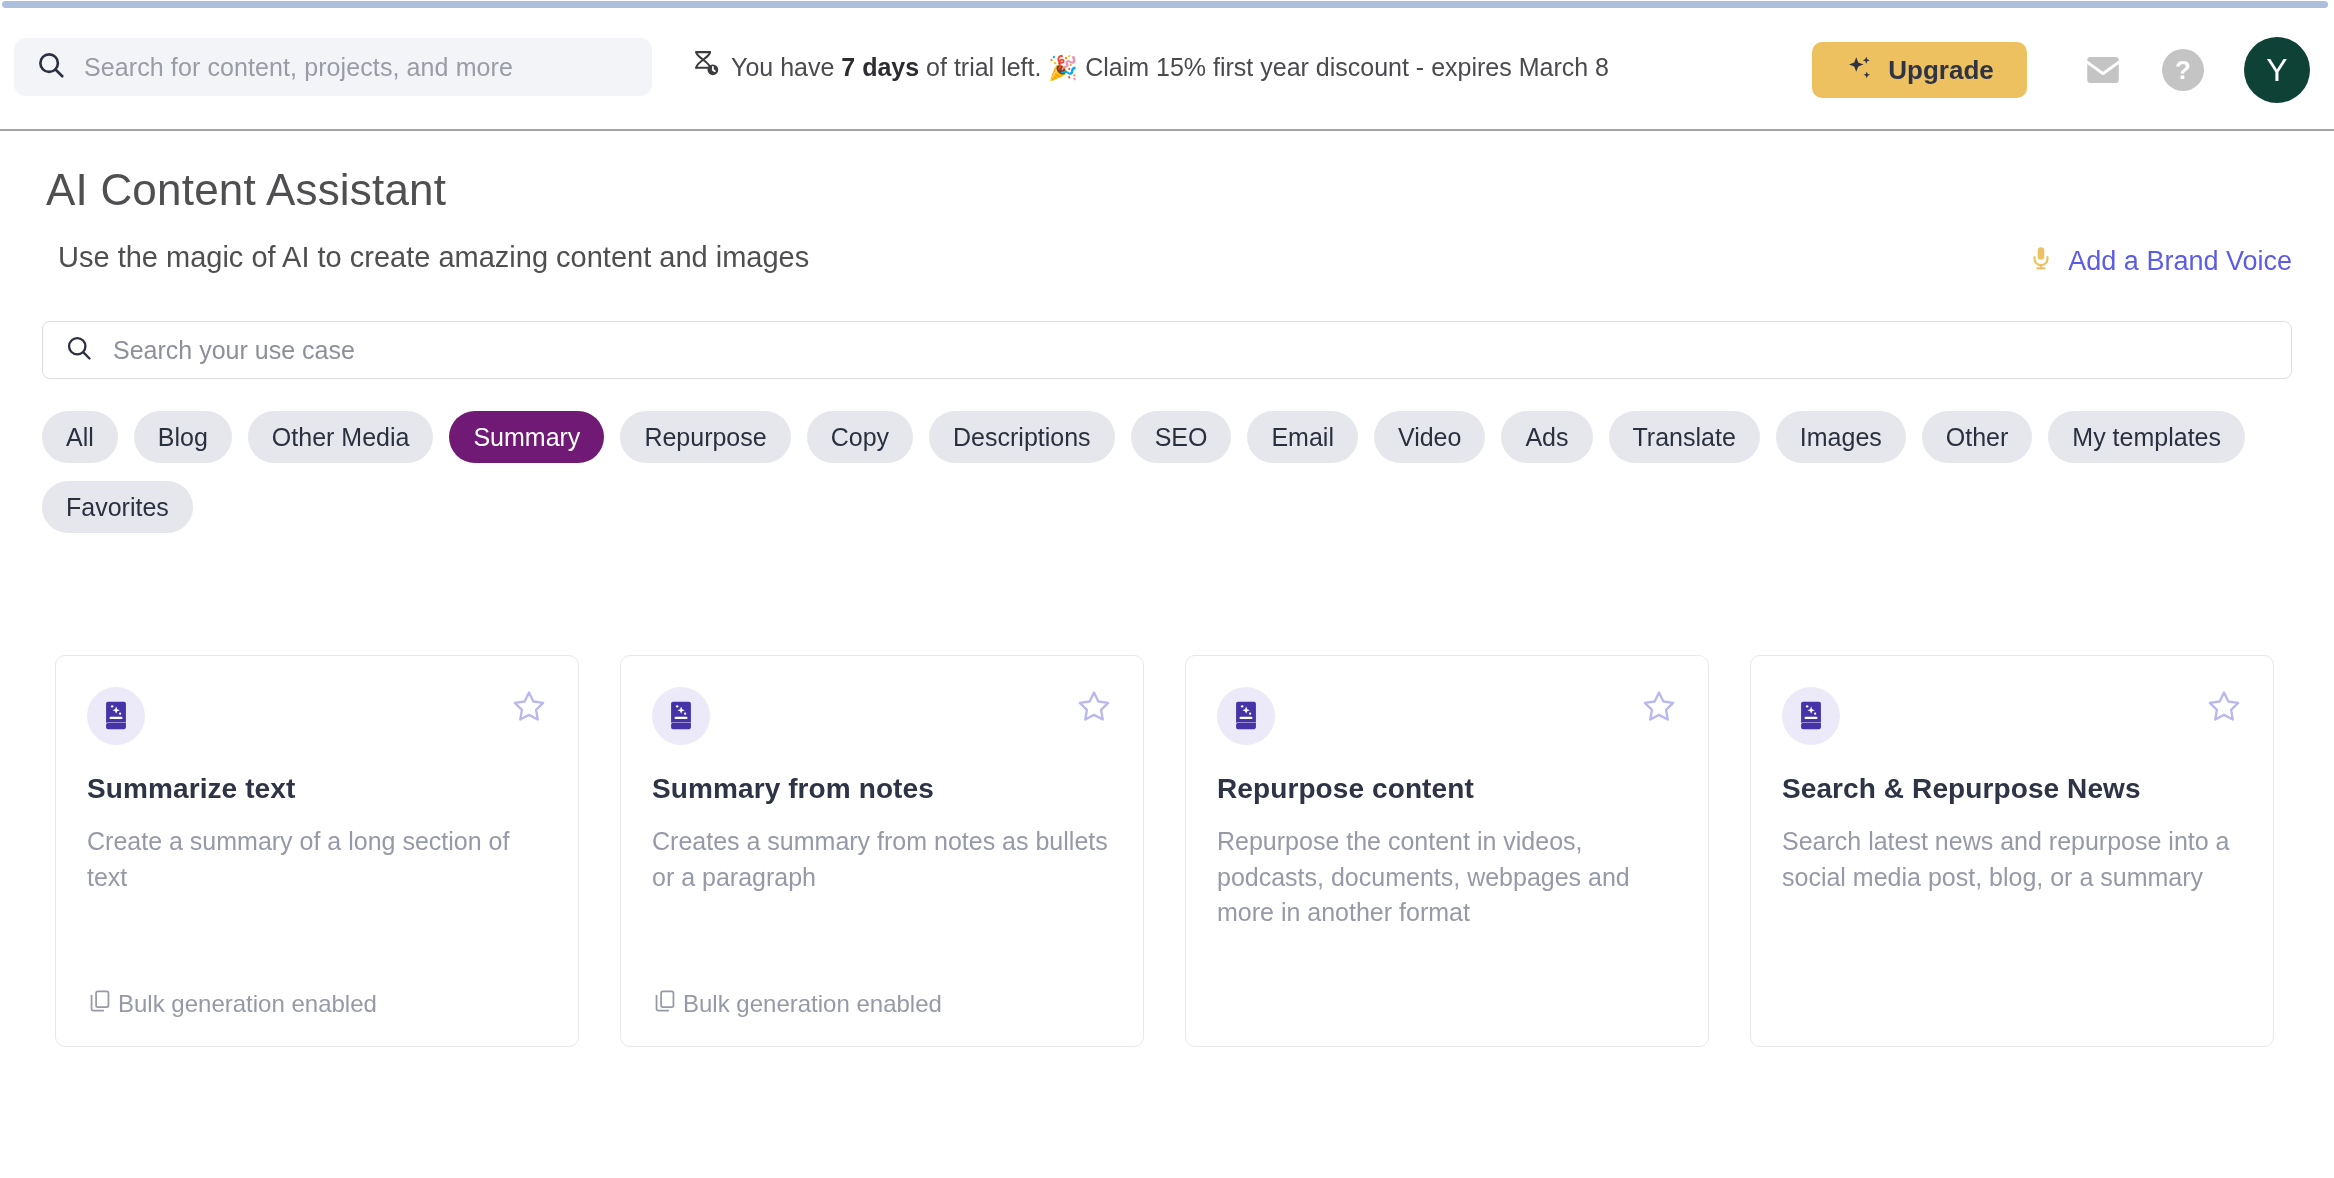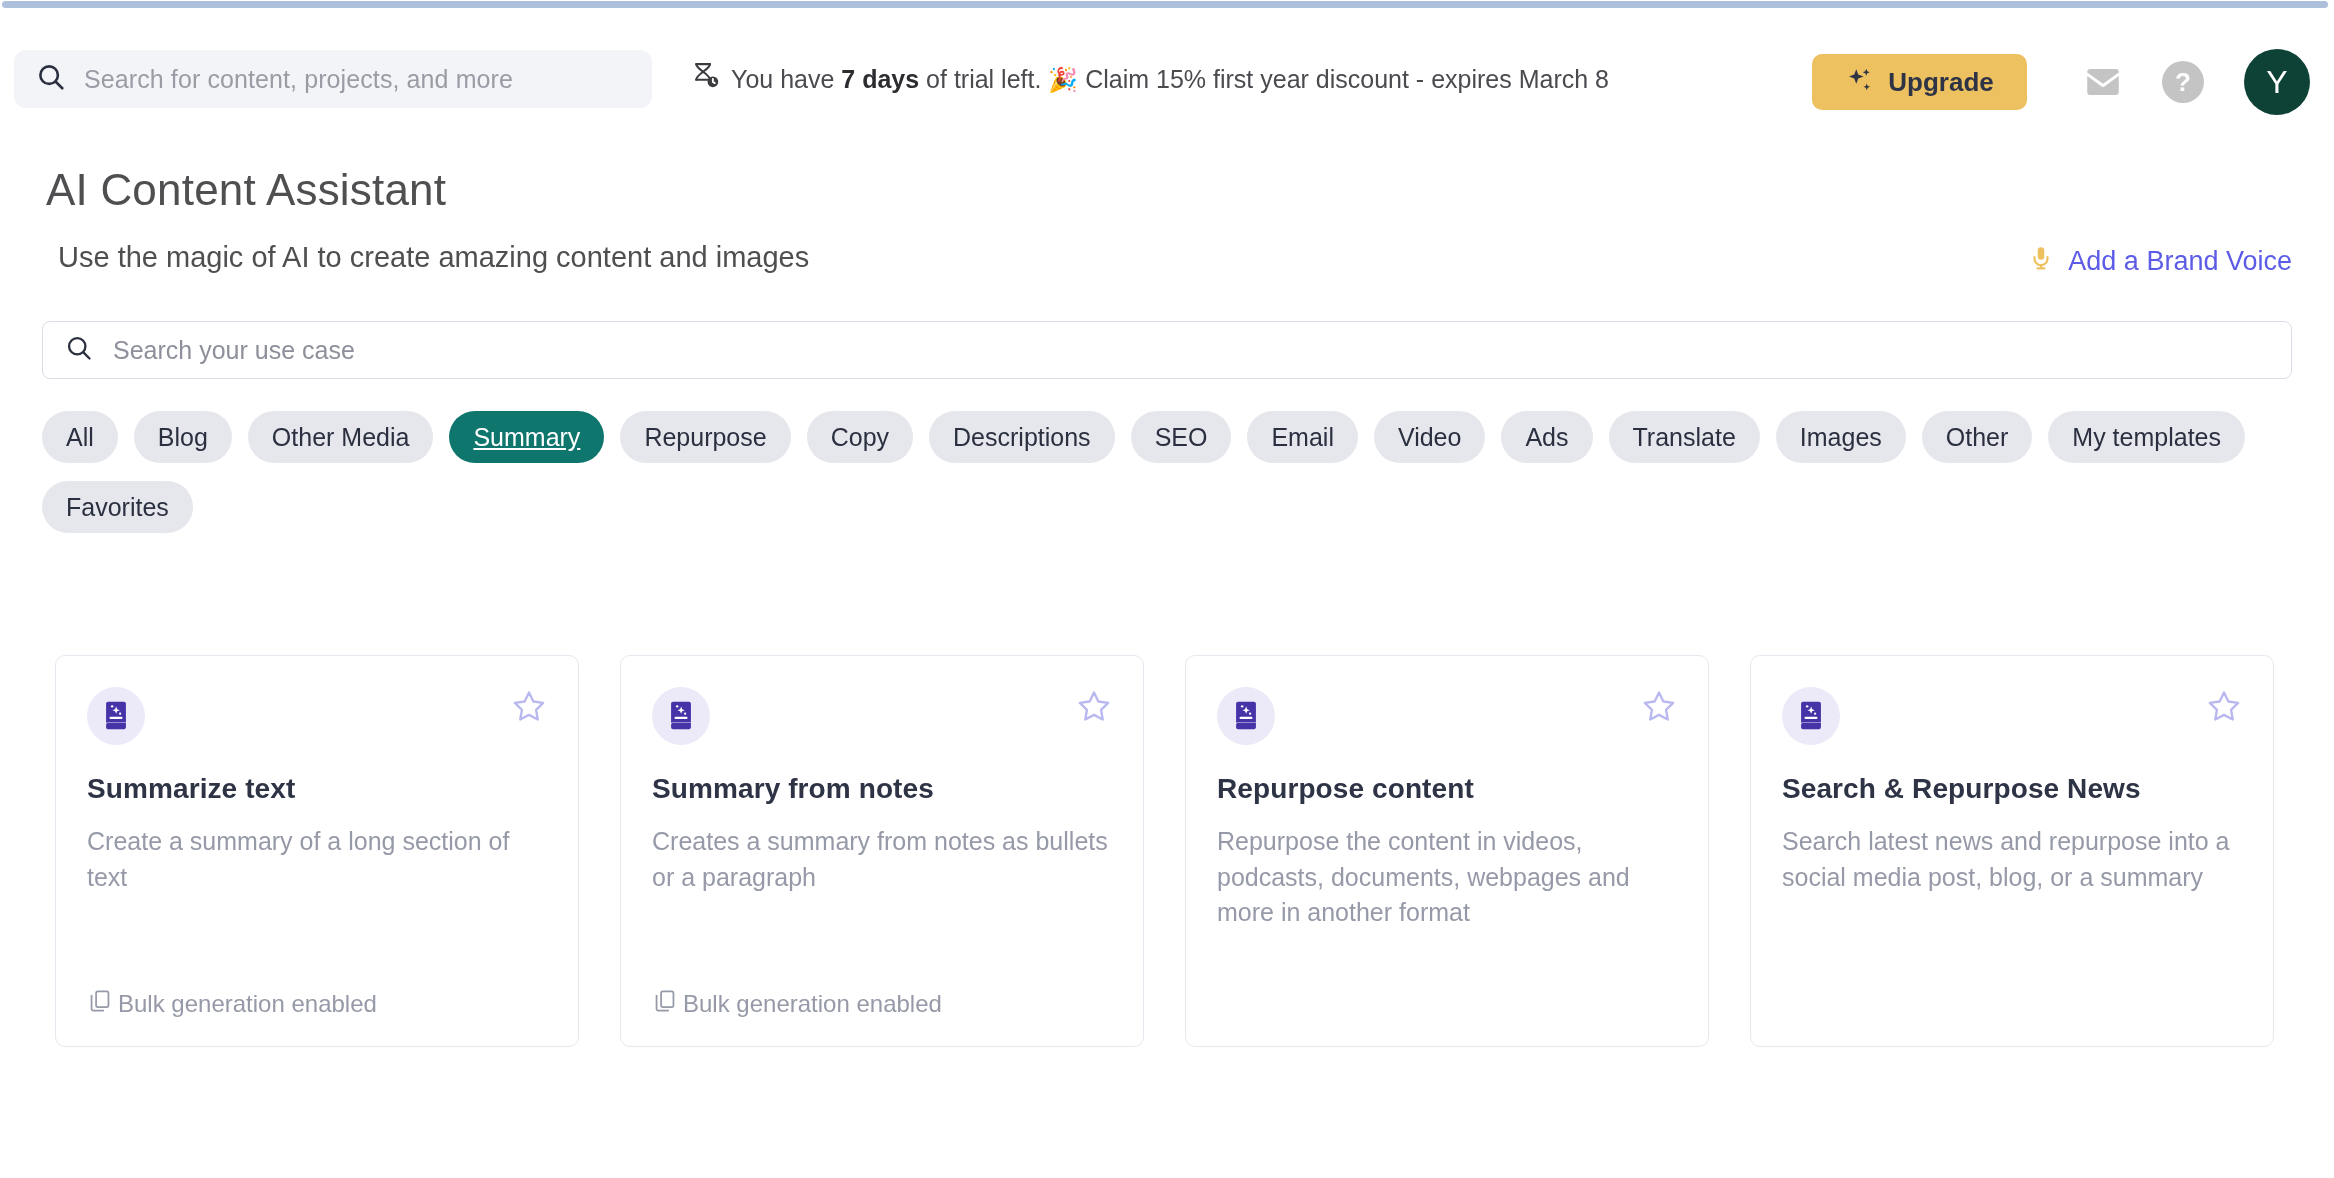--- a/index.html
+++ b/index.html
@@ -25,25 +25,25 @@
     top: 1px; left: 2px;
     width: 2326px;
     height: 7px;
     background: #aebfdc;
     border-radius: 4px;
   }
 
   
   .app-header {
     position: absolute;
-    top: 23px; left: 0;
+    top: 11px; left: 0;
     width: 2334px;
     height: 120px;
     background: #ffffff;
-    border-bottom: 2px solid #ec4899;
+    border-bottom: 2px solid #a3a3a3;
     display: flex;
     align-items: center;
   }
 
   .global-search {
     position: absolute;
     left: 14px;
     top: 27px;
     width: 638px;
     height: 58px;
@@ -210,23 +210,22 @@
     font-size: 25px;
     font-family: inherit;
     border: none;
     display: flex;
     align-items: center;
     justify-content: center;
     cursor: pointer;
     white-space: nowrap;
   }
   .chip.active {
-    background: #0f766e;
+    background: #701a75;
     color: #ffffff;
-    text-decoration: underline;
   }
 
   
   .cards {
     position: absolute;
     left: 55px; top: 524px;
     width: 2236px;
     display: flex;
     gap: 41px;
   }

